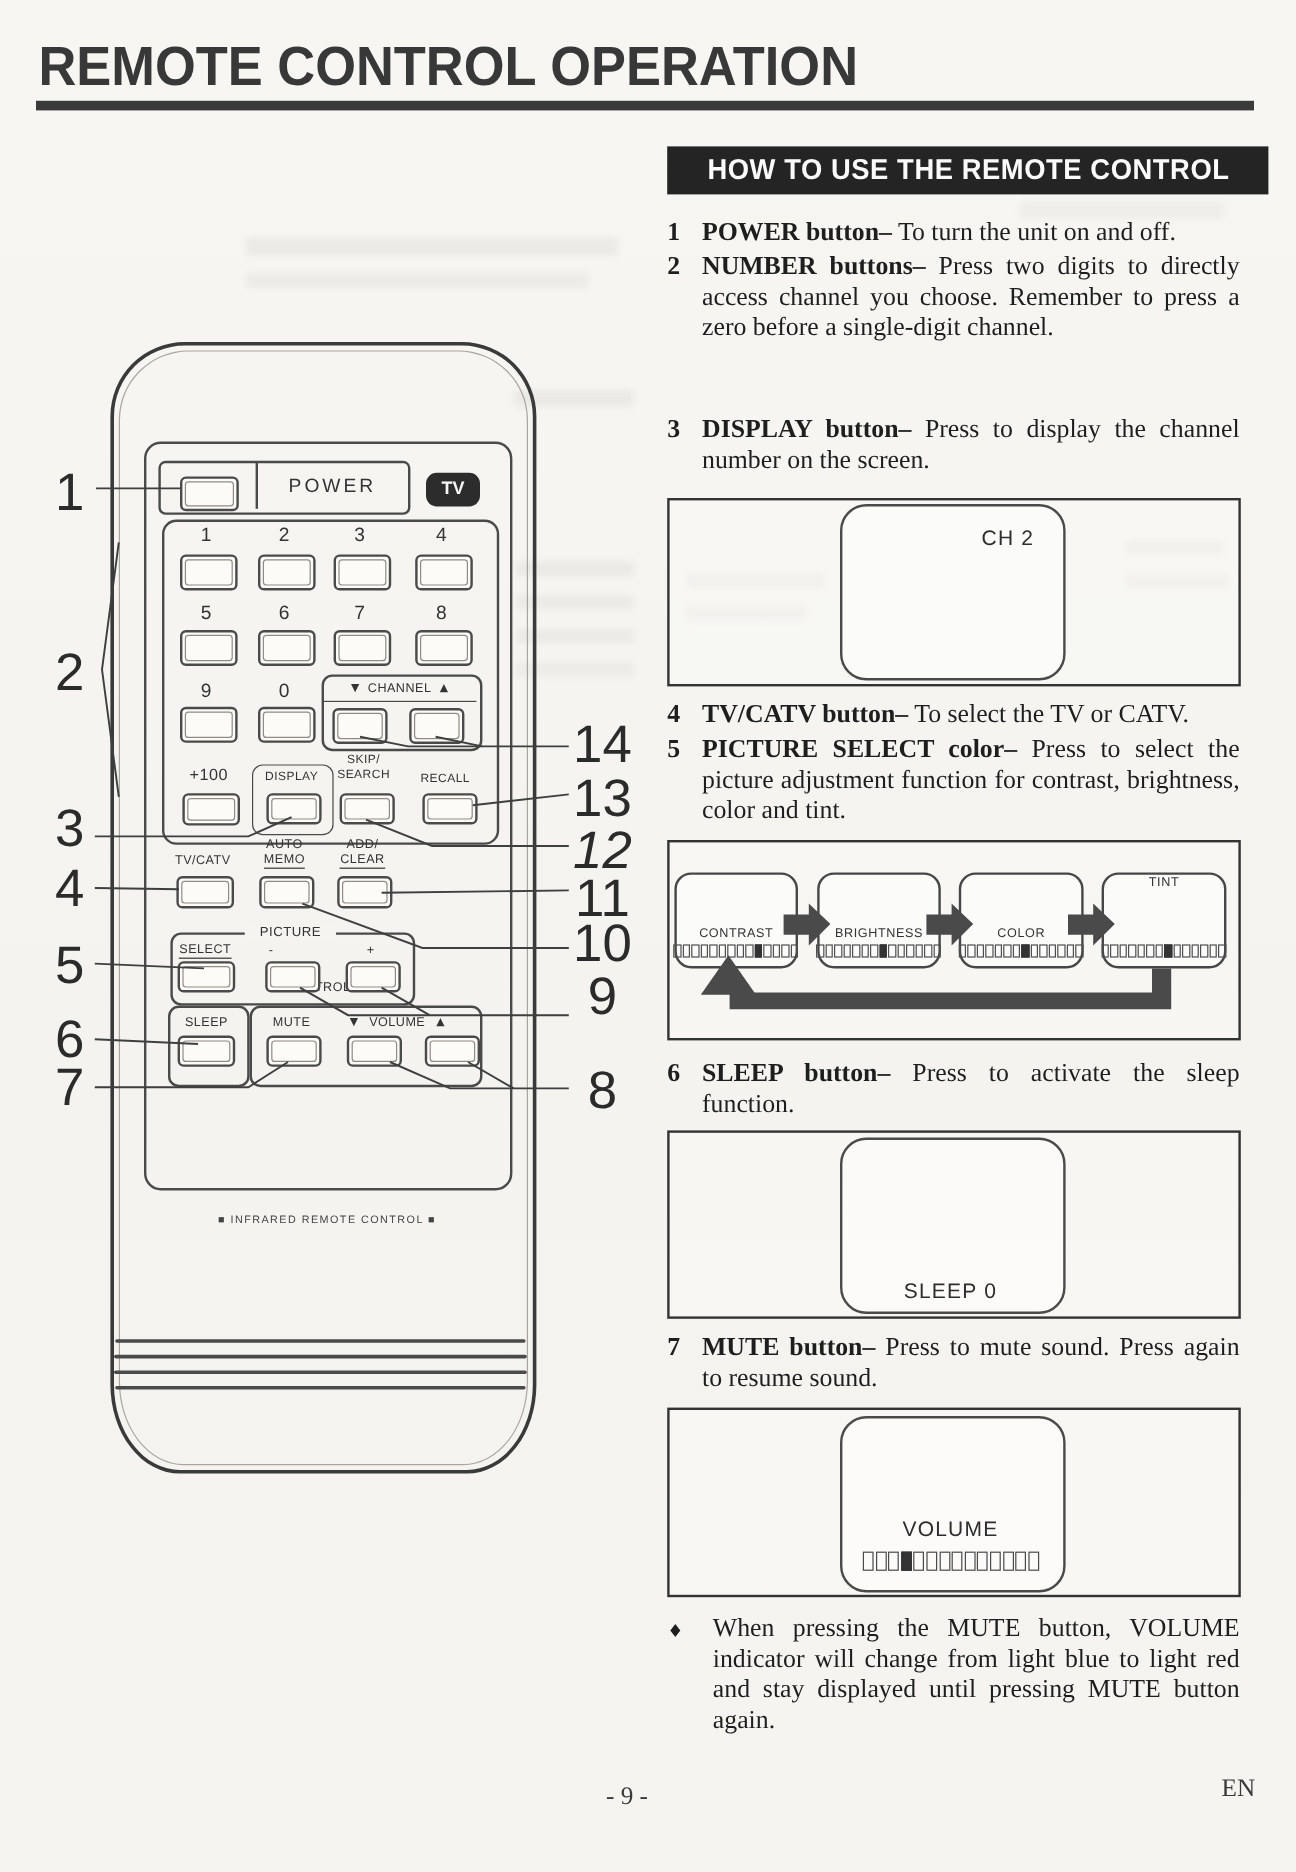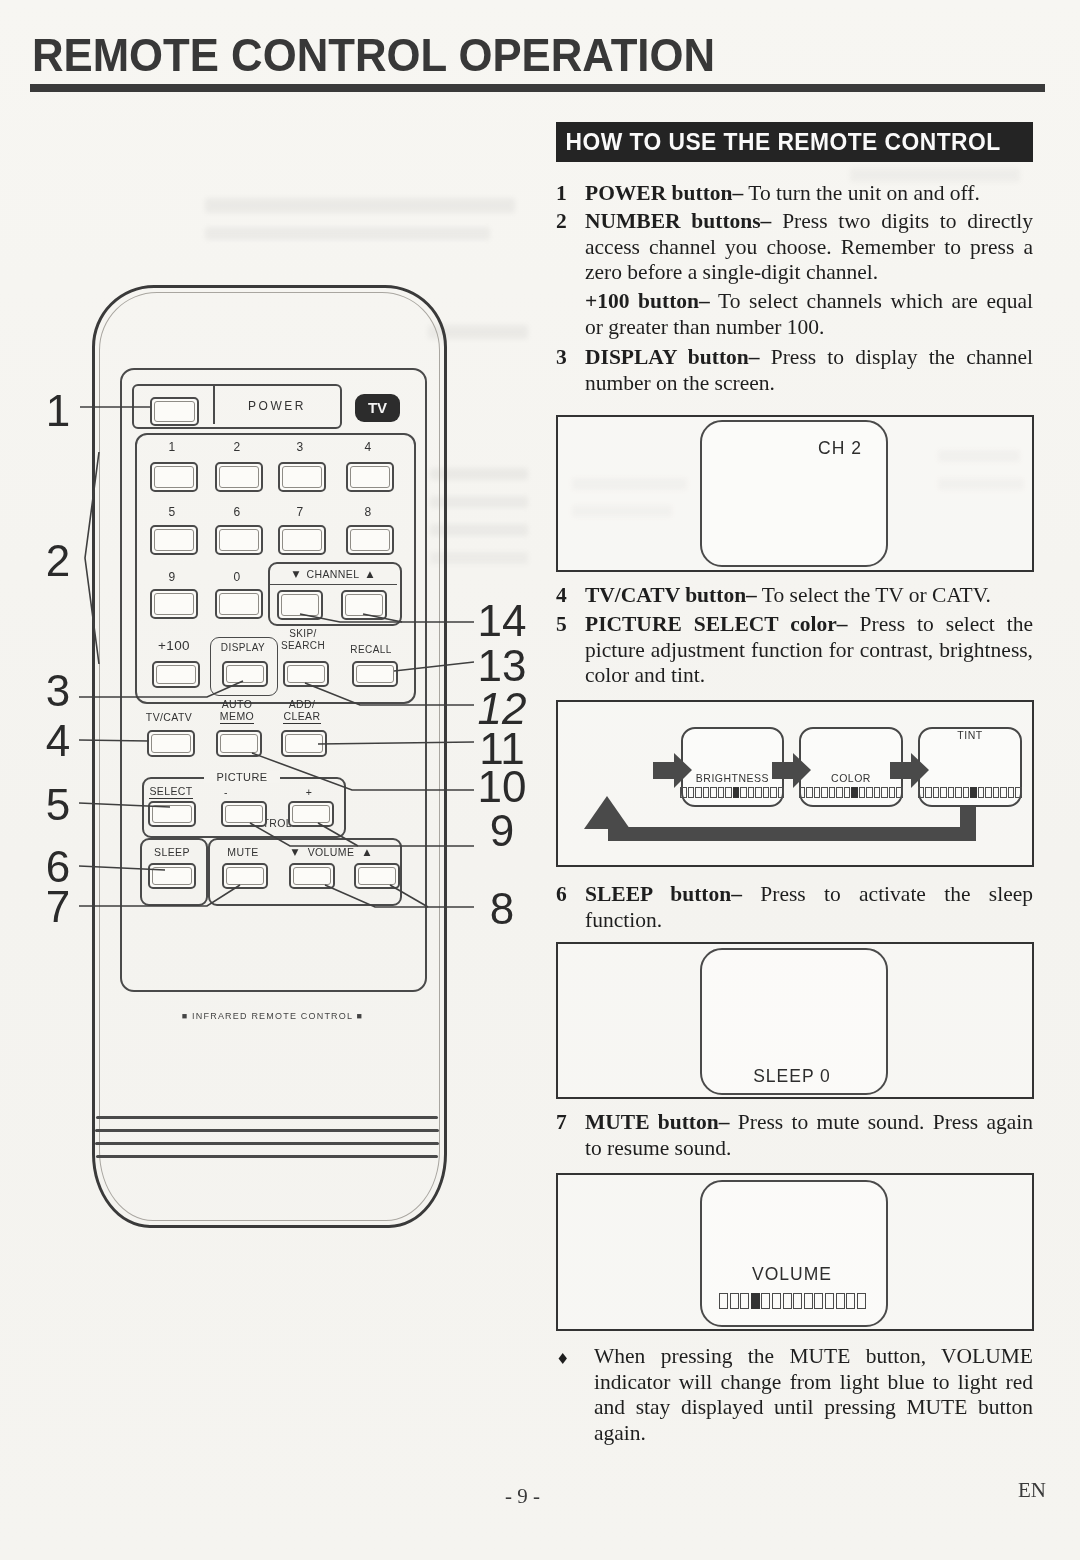--- a/index.html
+++ b/index.html
@@ -36,21 +36,21 @@
   
   .remote-body{border:3px solid #3a3a3a;border-radius:62px 62px 58px 58px / 62px 62px 74px 74px;}
   .remote-body::before{content:'';position:absolute;inset:4px;border:1px solid #a9a6a0;
                        border-radius:58px 58px 54px 54px / 58px 58px 70px 70px;}
   .panel{border:2px solid #4a4a4a;border-radius:14px;}
   .panel2{border:2px solid #4a4a4a;border-radius:9px;}
   .rbtn{border:2px solid #4a4a4a;border-radius:5px;background:#fcfbf8;}
   .rbtn::after{content:'';position:absolute;inset:2px;border:1px solid #8f8c86;border-radius:3px;}
   .lbl{font-family:"Liberation Sans",sans-serif;color:#333;text-align:center;font-size:10.5px;
        letter-spacing:.4px;white-space:nowrap;line-height:12px;}
-  .lbl.big{font-size:12px;letter-spacing:.5px;}
+  .lbl.big{font-size:16px;letter-spacing:.5px;}
   .lbl .ul{border-bottom:1px solid #333;padding-bottom:1px;}
   .tri{font-family:"DejaVu Sans",sans-serif;font-size:9px;color:#333;text-align:center;line-height:12px;}
   .grip{background:#4a4a4a;height:2.5px;border-radius:2px;}
   .callout{font-family:"Liberation Sans",sans-serif;font-size:44px;line-height:46px;color:#2b2b2b;text-align:center;}
   .bleed{background:#8a8a8a;filter:blur(2.5px);border-radius:2px;}
   .footer{font-size:21px;color:#3a3a3a;}
   svg{display:block;}
 </style>
 </head>
 <body>
@@ -203,54 +203,70 @@
     <path d="M394 671 L474 662"></path>
     <path d="M305 683 L360 705 L474 705"></path>
     <path d="M318 744 L474 742"></path>
     <path d="M252 753 L352 790 L474 790"></path>
     <path d="M250 823 L290 846 L474 846"></path>
     <path d="M318 823 L358 846"></path>
     <path d="M325 885 L375 907 L474 907"></path>
     <path d="M390 885 L428 907"></path>
   </svg>
 
-  <div class="abs secbar" style="left:556px;top:122px;width:477px;height:40px;">
+  <div class="abs secbar" style="left:556px;top:122px;width:477px;height:40px;padding-left:24px;">
       <span>HOW TO USE THE REMOTE CONTROL</span>
   </div>
 
   <div class="abs item" style="left:556px;top:181px;width:477px;">
     <span class="inum">1</span>
     <span class="itxt"><b>POWER button–</b><span> To turn the unit on and off.</span></span>
   </div>
   <div class="abs item" style="left:556px;top:209px;width:477px;">
     <span class="inum">2</span>
     <span class="itxt"><b>NUMBER buttons–</b><span> Press two digits to directly access channel you choose. Remember to press a zero before a single-digit channel.</span></span>
   </div>
-  <div class="abs item" style="left:585px;top:289px;width:448px;">
-    <span class="itxt"><b>+100 button–</b><span> To select channels which are equal or greater than number 100.</span></span>
-  </div>
   <div class="abs item" style="left:556px;top:345px;width:477px;">
     <span class="inum">3</span>
     <span class="itxt"><b>DISPLAY button–</b><span> Press to display the channel number on the screen.</span></span>
   </div>
 
   <div class="abs dbox" style="left:556px;top:415px;width:474px;height:153px;"></div>
   <div class="abs tvscr" style="left:700px;top:420px;width:184px;height:143px;"></div>
   <div class="abs scrlabel" style="left:818px;top:438px;">CH 2</div>
 
   <div class="abs item" style="left:556px;top:583px;width:477px;">
     <span class="inum">4</span>
     <span class="itxt"><b>TV/CATV button–</b><span> To select the TV or CATV.</span></span>
   </div>
   <div class="abs item" style="left:556px;top:612px;width:477px;">
     <span class="inum">5</span>
     <span class="itxt"><b>PICTURE SELECT color–</b><span> Press to select the picture adjustment function for contrast, brightness, color and tint.</span></span>
   </div>
 
   <div class="abs dbox" style="left:556px;top:700px;width:474px;height:163px;"></div>
+  <div class="abs pstep" style="left:562px;top:727px;width:103px;height:80px;">
+      <span class="plab">CONTRAST</span>
+      <span class="segbar pbar">
+        <span class="seg"></span>
+        <span class="seg"></span>
+        <span class="seg"></span>
+        <span class="seg"></span>
+        <span class="seg"></span>
+        <span class="seg"></span>
+        <span class="seg"></span>
+        <span class="seg"></span>
+        <span class="seg"></span>
+        <span class="seg fill"></span>
+        <span class="seg"></span>
+        <span class="seg"></span>
+        <span class="seg"></span>
+        <span class="seg"></span>
+      </span>
+  </div>
   <div class="abs pstep" style="left:681px;top:727px;width:103px;height:80px;">
       <span class="plab">BRIGHTNESS</span>
       <span class="segbar pbar">
         <span class="seg"></span>
         <span class="seg"></span>
         <span class="seg"></span>
         <span class="seg"></span>
         <span class="seg"></span>
         <span class="seg"></span>
         <span class="seg"></span>

